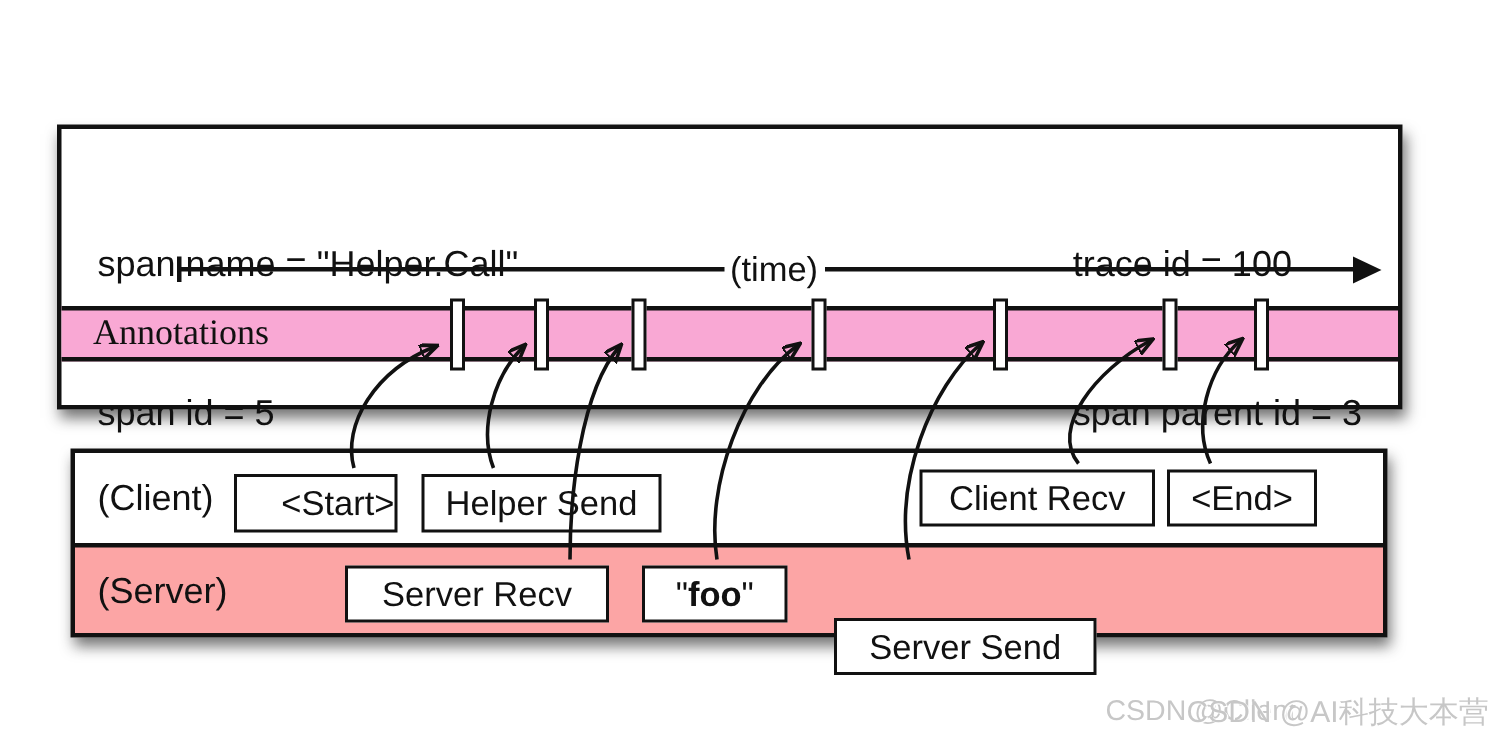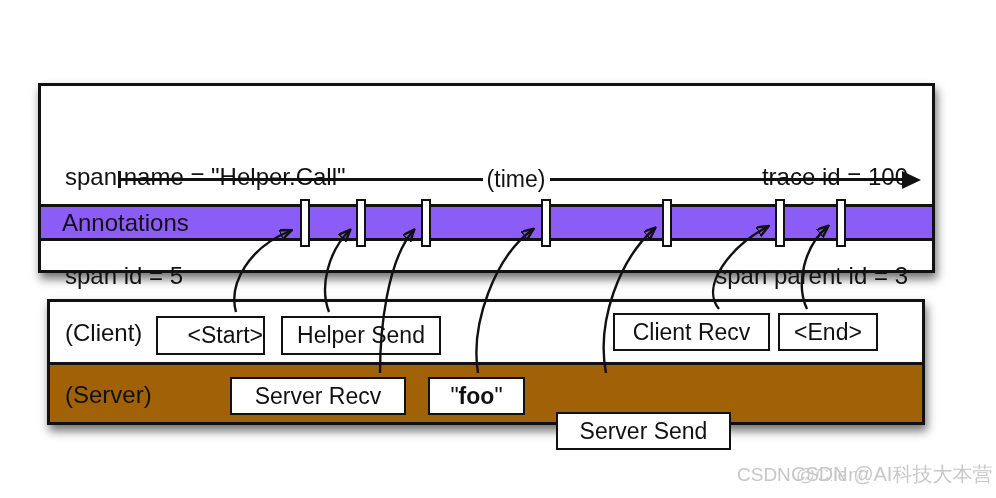--- a/index.html
+++ b/index.html
@@ -9,53 +9,53 @@
   }
   
   #span-box{
     position:absolute;left:38px;top:83px;width:897px;height:190px;
     background:#fff;border:3px solid #111;box-sizing:border-box;
     box-shadow:2px 6px 9px rgba(40,40,40,0.65);
     z-index:1;
   }
   .hdr{position:absolute;top:8px;font-size:24px;line-height:33px;white-space:pre;}
   .hdr.left{left:24px;text-align:left;}
-  .hdr.right{right:24px;text-align:right;}
+  .hdr.right{right:24px;text-align:left;}
   
   .axis-cap{position:absolute;left:77px;top:85px;width:3px;height:17px;background:#111;}
   .axis-line{position:absolute;top:92px;height:3px;background:#111;}
   #axis-line1{left:77px;width:365px;}
   #axis-line2{left:509px;width:352px;}
   #time-label{position:absolute;left:440px;top:80px;width:70px;text-align:center;font-size:23px;}
   #axis-arrowhead{
     position:absolute;left:861px;top:85px;width:0;height:0;
     border-left:19px solid #111;border-top:9px solid transparent;border-bottom:9px solid transparent;
   }
   
   #annotations-band{
     position:absolute;left:0;top:118px;width:100%;height:37px;box-sizing:border-box;
-    background:#8b5cf6;border-top:3px solid #111;border-bottom:3px solid #111;
+    background:#f9a8d4;border-top:3px solid #111;border-bottom:3px solid #111;font-family:Liberation Serif, serif;
   }
   #annotations-label{position:absolute;left:21px;top:2px;font-size:24px;}
   .tick{
     position:absolute;top:113px;width:6px;height:44px;background:#fff;
     border:2.5px solid #111;z-index:3;
   }
   
   #lane-box{
     position:absolute;left:47px;top:299px;width:878px;height:126px;
     background:#fff;border:3px solid #111;box-sizing:border-box;
     box-shadow:2px 6px 9px rgba(40,40,40,0.65);
     z-index:1;
     padding-left:12px;
   }
   #client-row{position:absolute;left:0;top:0;width:100%;height:60px;background:#ffffff;}
   #server-row{
     position:absolute;left:0;top:60px;width:100%;height:60px;box-sizing:border-box;
-    background:#a16207;border-top:3px solid #111;
+    background:#fca5a5;border-top:3px solid #111;
   }
   .lane-label{position:absolute;left:15px;font-size:24px;}
   #client-label{top:17px;}
   #server-label{top:16px;}
   .event-box{
     position:absolute;background:#fff;border:2.5px solid #111;box-sizing:border-box;
     font-size:23px;display:flex;align-items:center;justify-content:center;
     z-index:10;white-space:nowrap;
   }
   #evt-start      {left:106px;top:14px;width:109px;height:39px;justify-content:flex-end;}

